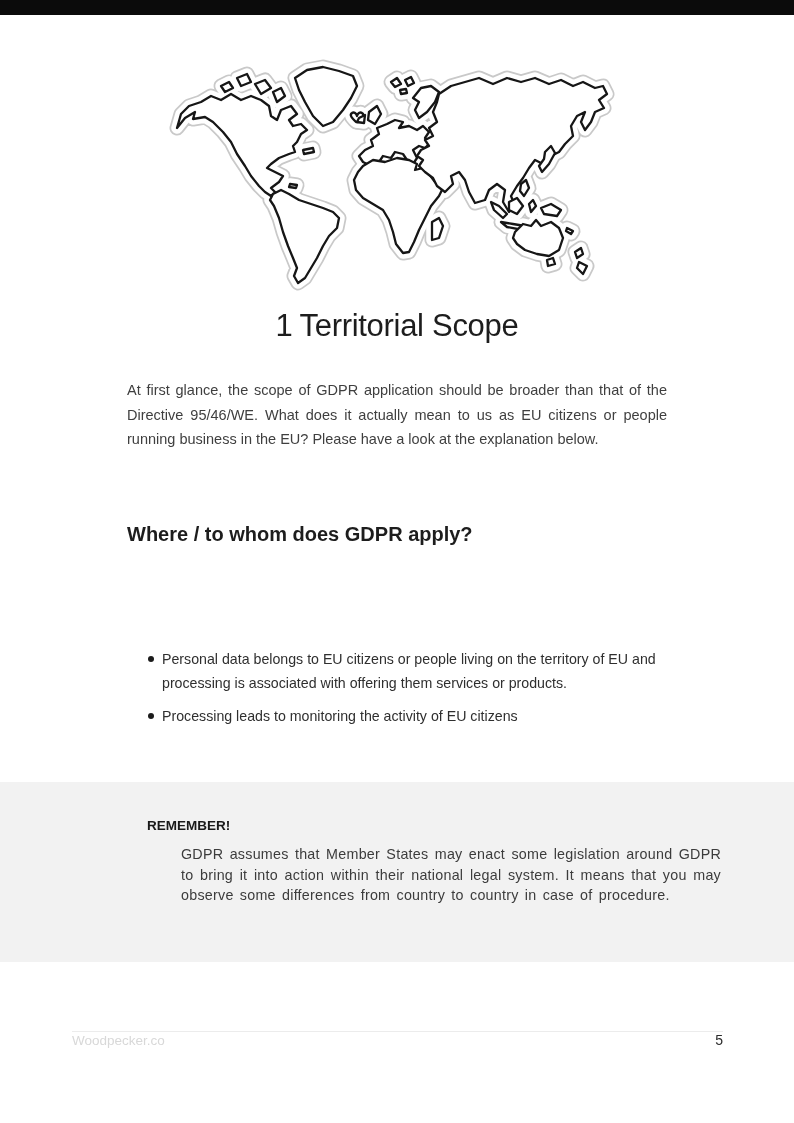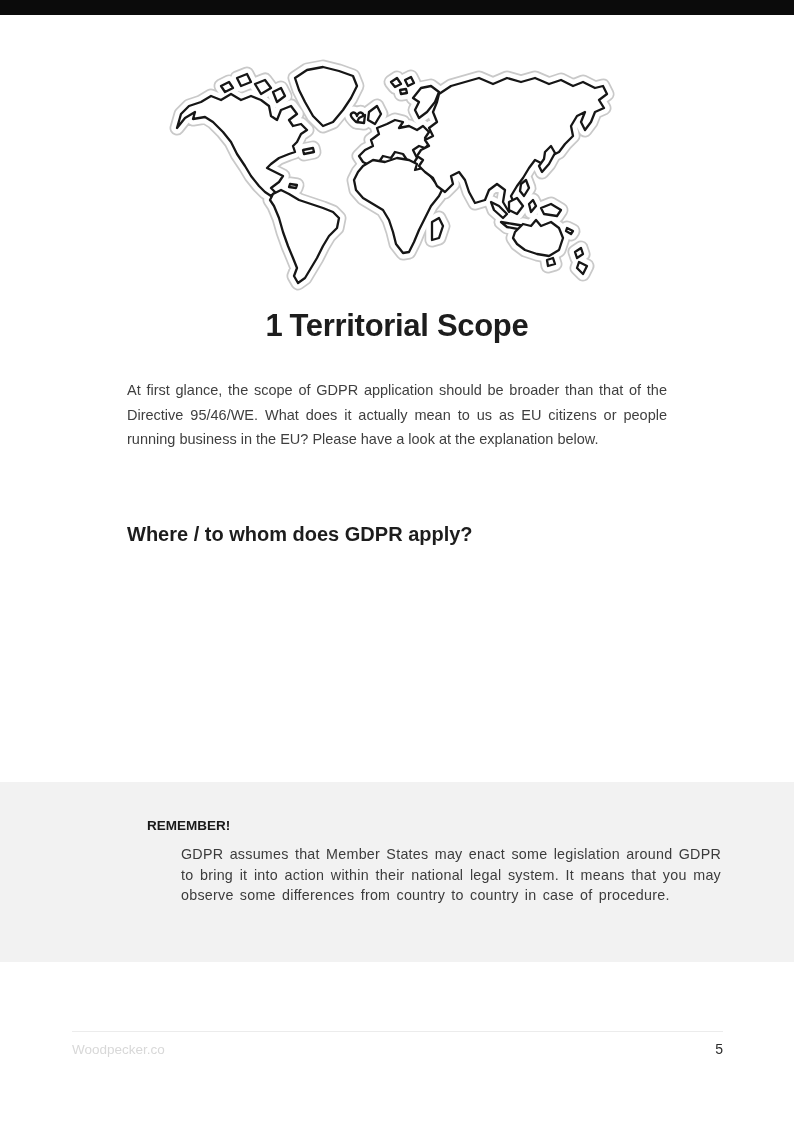--- a/index.html
+++ b/index.html
@@ -18,21 +18,21 @@
     background:#0b0b0b;
   }
   .map-wrap {
     position:absolute; left:167px; top:56px;
     width:460px; height:240px;
   }
   .chapter-title {
     position:absolute; left:0; top:308px;
     width:794px;
     text-align:center;
-    font-size:31px; font-weight:700;
+    font-size:31px; font-weight:400;
     letter-spacing:-0.3px;
     color:#1d1d1d;
   }
   .chapter-title .num { display:inline-block; margin-right:7px; }
   .intro {
     position:absolute; left:127px; top:378px;
     width:540px;
     font-size:14.5px; line-height:24.5px;
     text-align:justify;
     color:#3f3f3f;
@@ -93,21 +93,20 @@
     font-size:14.3px; line-height:20.6px;
     text-align:justify;
     letter-spacing:0.25px; word-spacing:2px;
     color:#3c3c3c;
     margin-left:44px;
   }
   .footer {
     position:absolute; left:72px; top:1031px;
     width:651px;
     border-top:1px solid #ececec;
-    padding-top:9px;
     display:flex;
     justify-content:space-between;
     align-items:baseline;
   }
   .footer-brand { font-size:13.5px; color:#d8d8d8; }
   .footer-page  { font-size:14px; color:#2b2b2b; }
 </style>
 </head>
 <body>
 
@@ -179,20 +178,24 @@
 
   <h1 class="chapter-title"><span class="num">1</span><span>Territorial Scope</span></h1>
 
   <p class="intro">At first glance, the scope of GDPR application should be broader than that of the Directive 95/46/WE. What does it actually mean to us as EU citizens or people running business in the EU? Please have a look at the explanation below.</p>
 
   <h2 class="section-heading">Where / to whom does GDPR apply?</h2>
 
   <ul class="bullets-l1">
   </ul>
 
+  <ul class="bullets-l2">
+    <li>Personal data belongs to EU citizens or people living on the territory of EU and processing is associated with offering them services or products.</li>
+    <li>Processing leads to monitoring the activity of EU citizens</li>
+  </ul>
 
   <div class="remember-box">
     <div class="remember-label">REMEMBER!</div>
     <p class="remember-text">GDPR assumes that Member States may enact some legislation around GDPR to bring it into action within their national legal system. It means that you may observe some differences from country to country in case of procedure.</p>
   </div>
 
   <div class="footer">
     <span class="footer-brand">Woodpecker.co</span>
     <span class="footer-page">5</span>
   </div>

